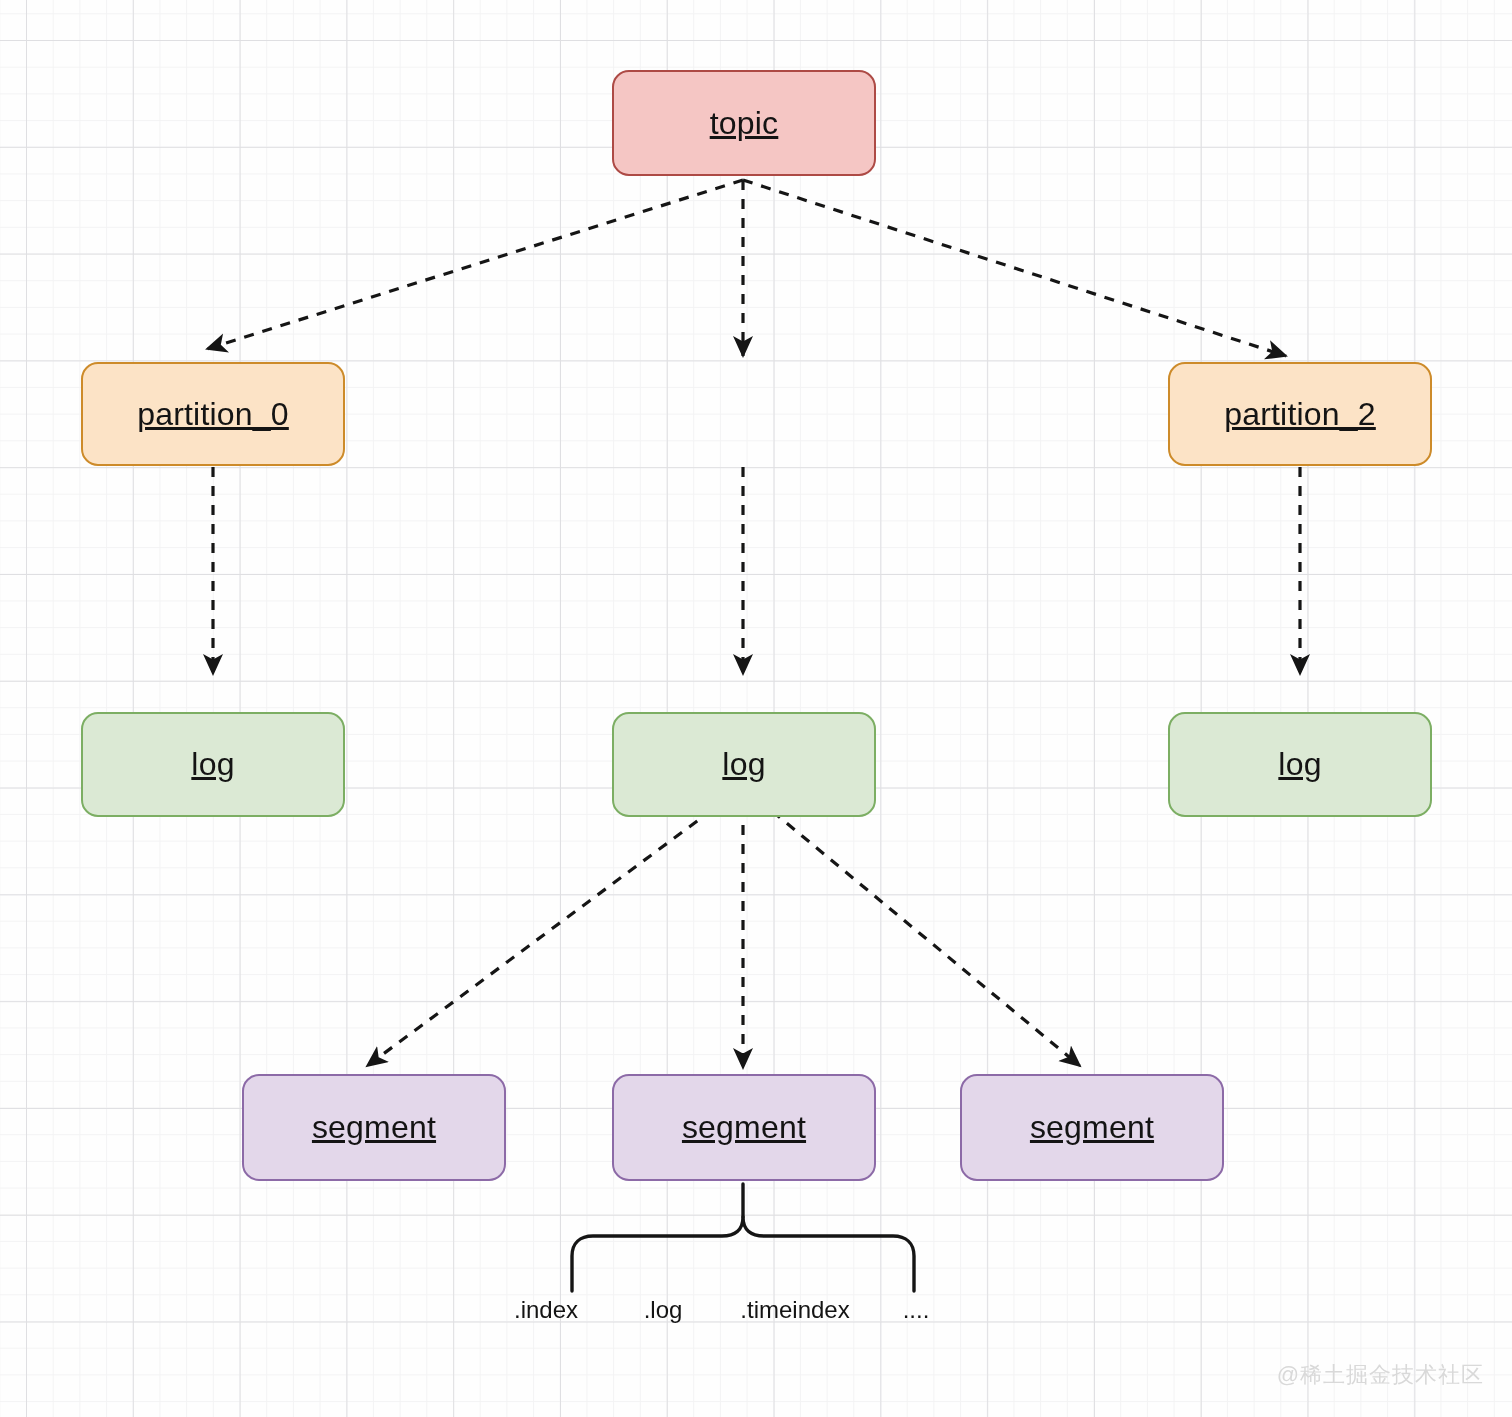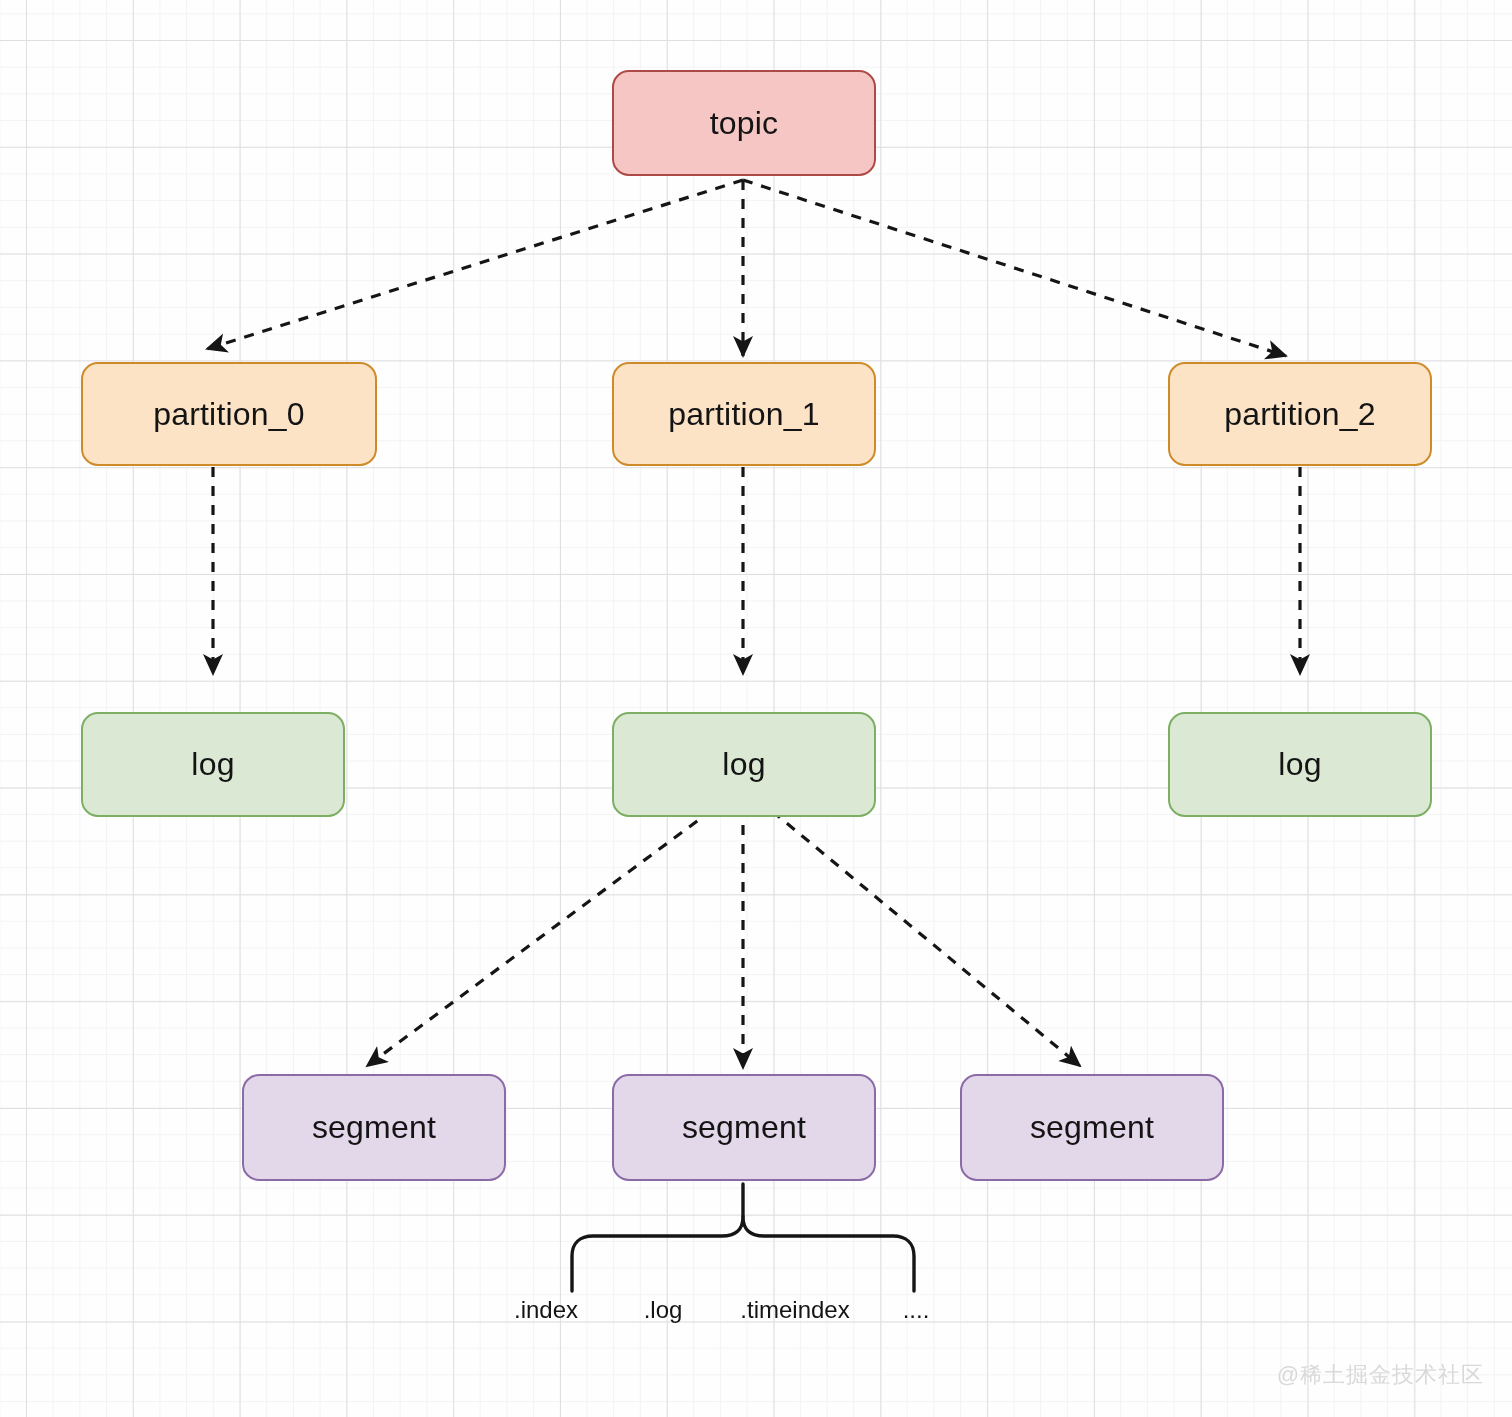--- a/index.html
+++ b/index.html
@@ -37,28 +37,29 @@
     position: absolute;
     box-sizing: border-box;
     border-radius: 17px;
     border: 2.6px solid;
     display: flex;
     align-items: center;
     justify-content: center;
     font-size: 32px;
     color: #141414;
     letter-spacing: 0.2px;
+    text-decoration: underline;
   }
   .node--topic     { background: var(--topic-fill);     border-color: var(--topic-border); }
   .node--partition { background: var(--partition-fill); border-color: var(--partition-border); }
   .node--log       { background: var(--log-fill);       border-color: var(--log-border); margin-top: 32px; }
   .node--segment   { background: var(--segment-fill);   border-color: var(--segment-border); }
 
   #n-topic      { left: 612px;  top: 70px;   width: 264px; height: 106px; }
-  #n-part0      { left: 81px;   top: 362px;  width: 296px; height: 104px; }
+  #n-part0      { left: 81px;   top: 362px;  width: 264px; height: 104px; }
   #n-part1      { left: 612px;  top: 362px;  width: 264px; height: 104px; }
   #n-part2      { left: 1168px; top: 362px;  width: 264px; height: 104px; justify-content: center; }
   #n-log0       { left: 81px;   top: 680px;  width: 264px; height: 105px; }
   #n-log1       { left: 612px;  top: 680px;  width: 264px; height: 105px; }
   #n-log2       { left: 1168px; top: 680px;  width: 264px; height: 105px; }
   #n-seg0       { left: 242px;  top: 1074px; width: 264px; height: 107px; }
   #n-seg1       { left: 612px;  top: 1074px; width: 264px; height: 107px; }
   #n-seg2       { left: 960px;  top: 1074px; width: 264px; height: 107px; }
 
   .file-label {
@@ -112,23 +113,20 @@
              M743,1217 C743,1230 751,1236 764,1236 L893,1236 C906,1236 914,1243 914,1256 L914,1291" fill="none" stroke="#151515" stroke-width="3.4" stroke-linecap="round"></path>
   </svg>
 
   <div class="node node--topic" id="n-topic">
     <span>topic</span>
   </div>
 
   <div class="node node--partition" id="n-part0">
     <span>partition_0</span>
   </div>
-  <div class="node node--partition" id="n-part1">
-    <span>partition_1</span>
-  </div>
   <div class="node node--partition" id="n-part2">
     <span>partition_2</span>
   </div>
 
   <div class="node node--log" id="n-log0">
     <span>log</span>
   </div>
   <div class="node node--log" id="n-log1">
     <span>log</span>
   </div>

